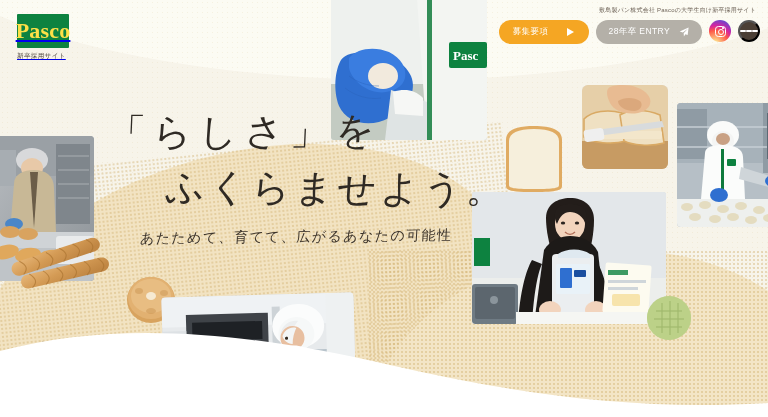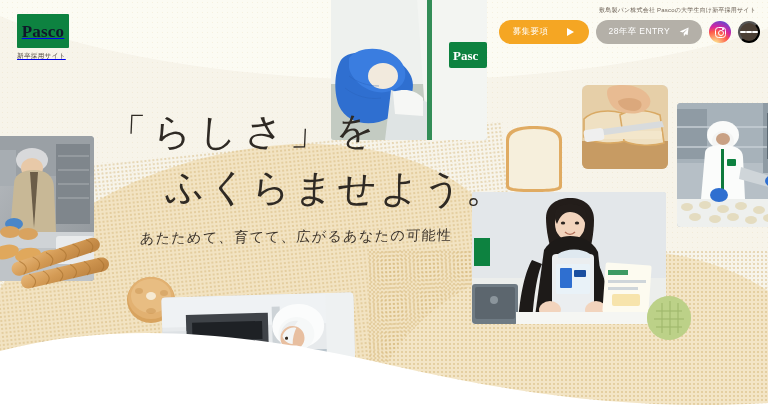--- a/index.html
+++ b/index.html
@@ -56,35 +56,35 @@
   
   .header { position:absolute; left:0; top:0; width:768px; height:52px; z-index:60; }
 
   .logo-block { position:absolute; left:17px; top:14px; width:60px; }
   .logo-mark {
     width:52px; height:34px; background:#0d8240;
     display:flex; align-items:center; justify-content:center;
     border-radius:1px;
   }
   .logo-text {
-    color:#0f172a; font-family:"Liberation Serif", serif;
-    font-size:17px; font-weight:700; letter-spacing:.2px; line-height:1;
+    color:#fde047; font-family:"Liberation Serif", serif;
+    font-size:22px; font-weight:700; letter-spacing:.2px; line-height:1;
   }
   .logo-sub {
     margin-top:4px; font-size:6.5px; color:#4a4038; letter-spacing:.4px; white-space:nowrap;
   }
 
   .tagline {
     position:absolute; right:12px; top:6px;
     font-size:6px; color:#6d6257; letter-spacing:.2px; white-space:nowrap;
   }
 
   .nav-row {
     position:absolute; right:8px; top:20px;
-    display:flex; align-items:center; gap:7px;
+    display:flex; gap:7px;
   }
 
   .btn {
     display:flex; align-items:center; justify-content:center; gap:9px;
     height:24px; border-radius:14px; cursor:pointer; white-space:nowrap;
     font-size:8.5px; letter-spacing:.4px; border:none;
   }
   .btn-yoko { background:#f5a623; color:#fff; padding:0 14px; min-width:90px; gap:18px; }
   .btn-27   { background:#11783b; color:#fff; padding:0 13px; min-width:88px; }
   .btn-28   { background:#b4b0a8; color:#fff; padding:0 13px; min-width:88px; }

